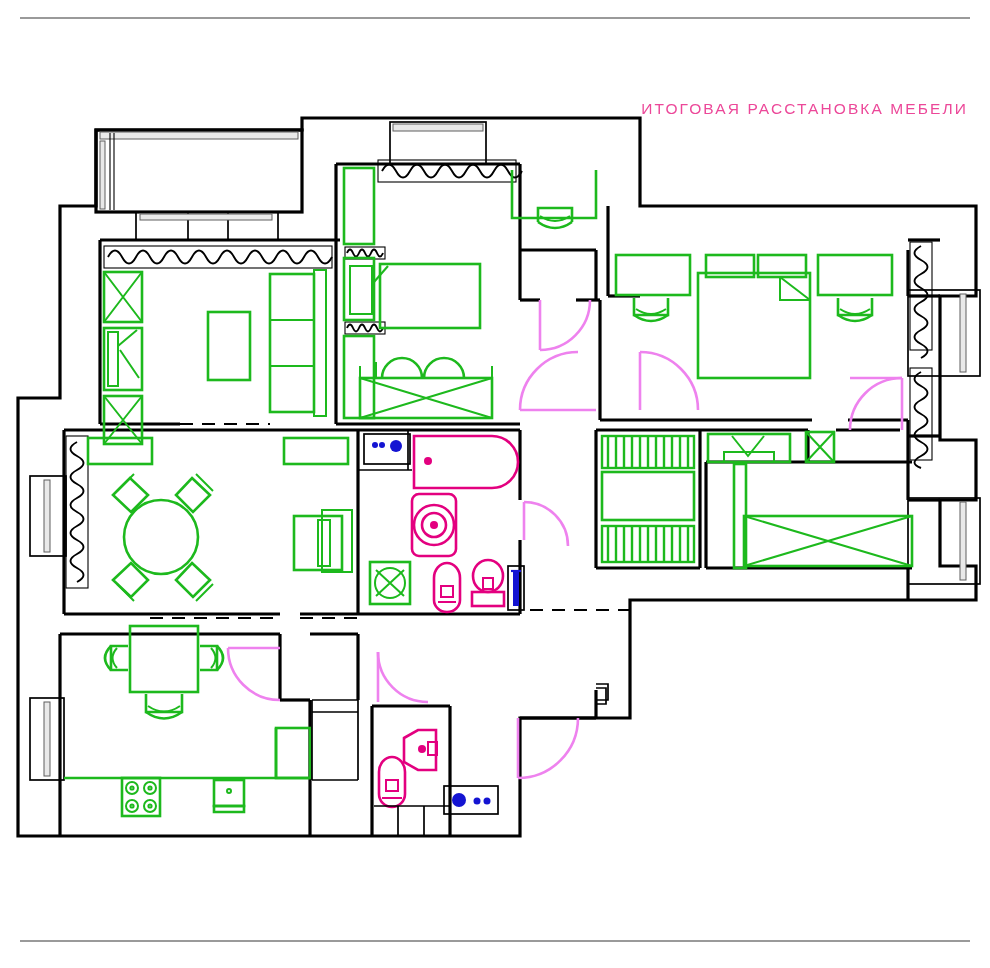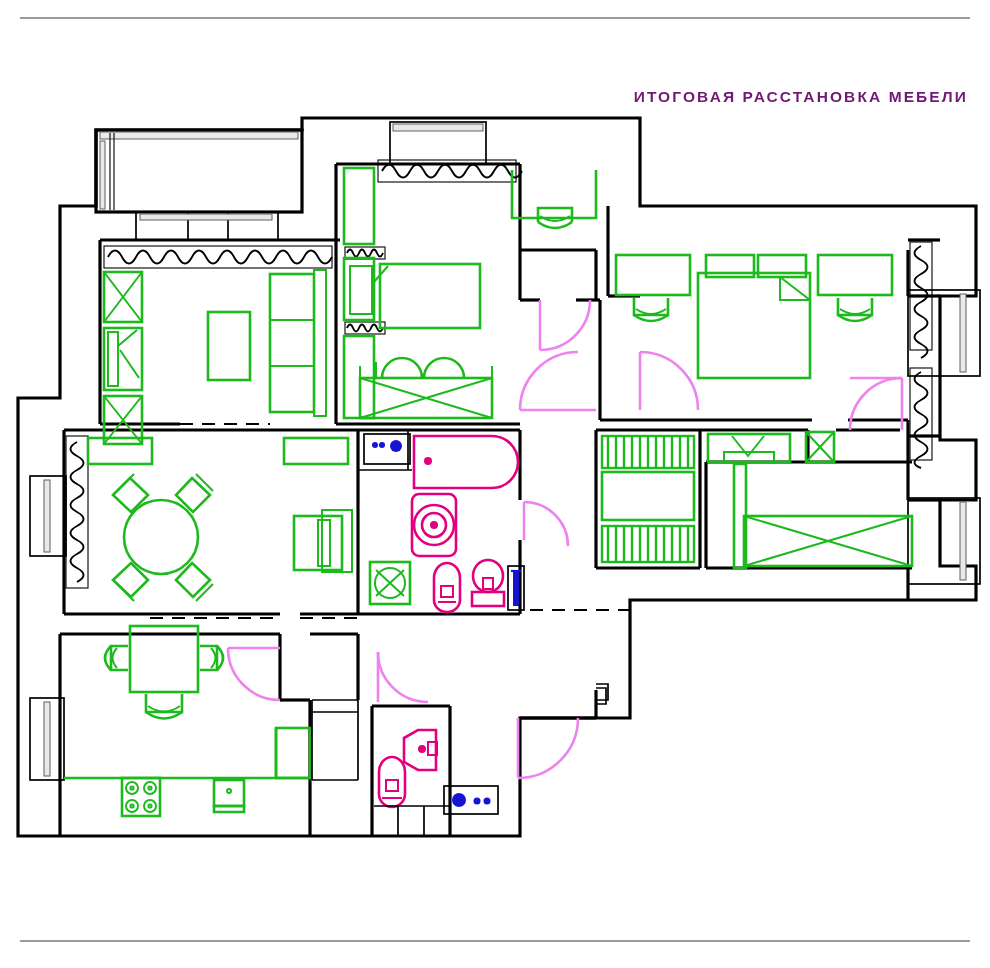--- a/index.html
+++ b/index.html
@@ -22,27 +22,27 @@
     width: 950px;
     height: 0;
     border-top: 2px solid #9a9a9a;
   }
   #rule-top { top: 17px; }
   #rule-bottom { top: 940px; }
 
   #plan-title {
     position: absolute;
     right: 22px;
-    top: 88px;
+    top: 100px;
     font-family: "Liberation Sans", sans-serif;
     font-size: 15.5px;
     letter-spacing: 2.1px;
-    color: #701a75;
+    color: #ec4899;
     white-space: nowrap;
-    font-weight: 700;
+    font-weight: 400;
   }
 
   #drawing {
     position: absolute;
     left: 0;
     top: 0;
     width: 990px;
     height: 968px;
   }
 

